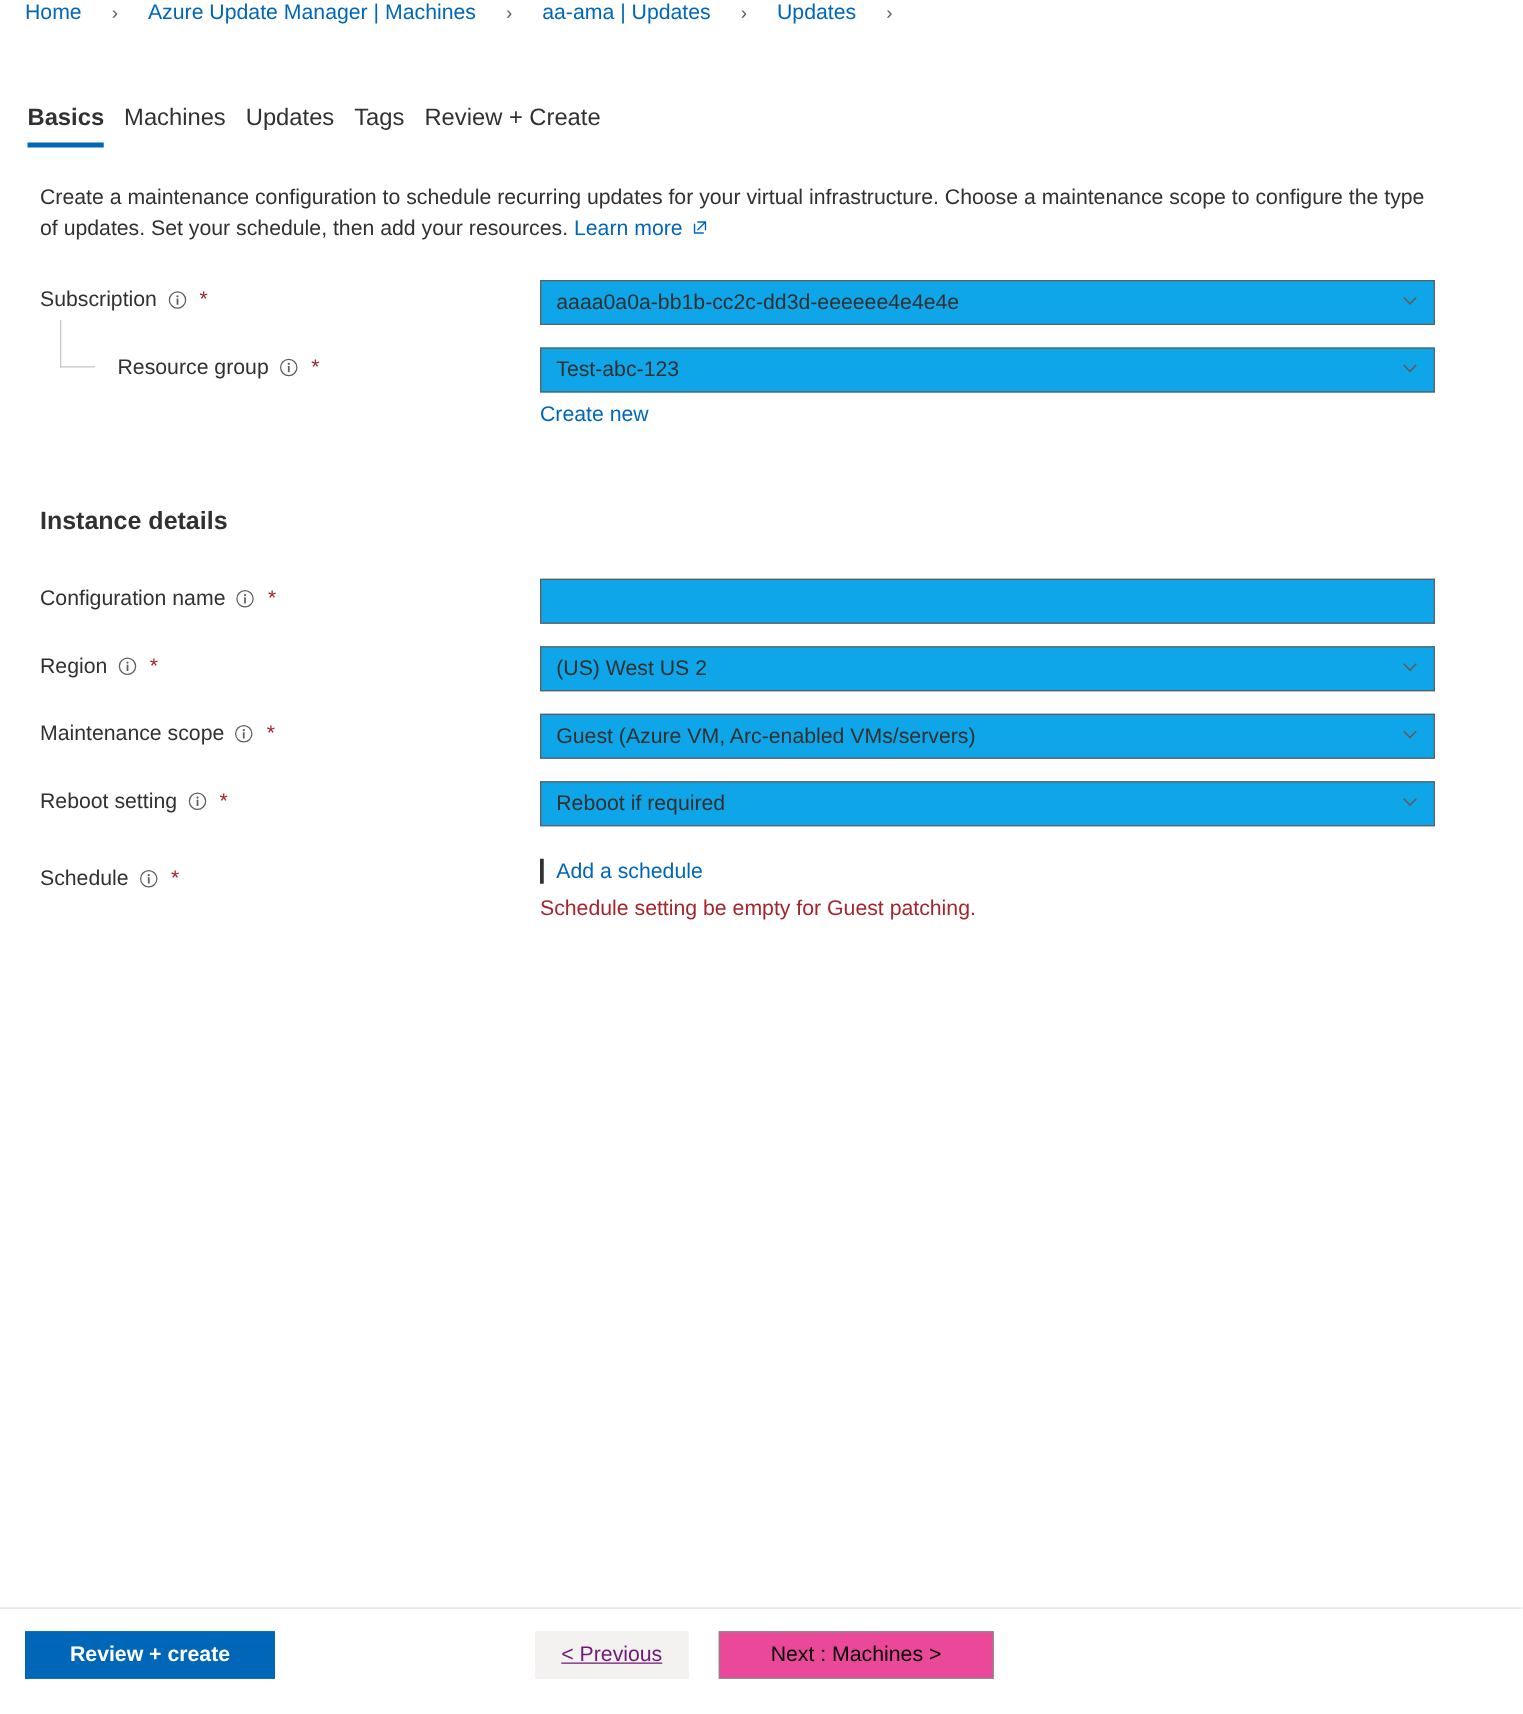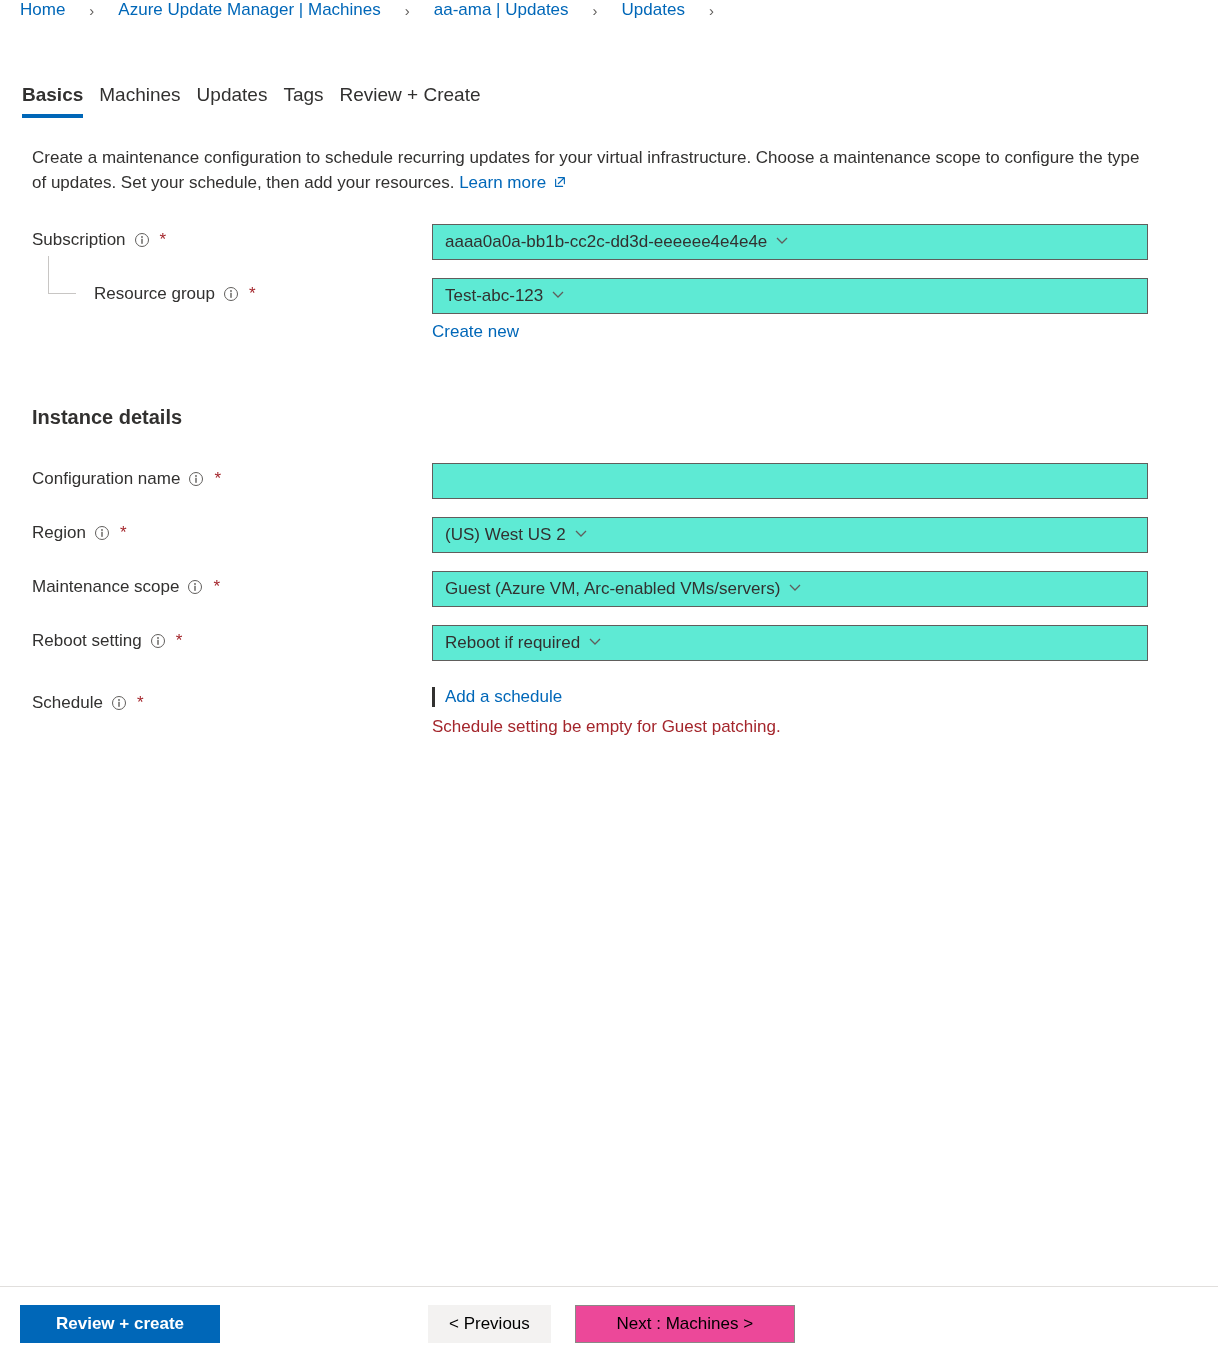--- a/index.html
+++ b/index.html
@@ -145,23 +145,24 @@
   }
   .req { color: #a4262c; margin-left: 2px; font-size: 17px;}
   .field-col {
     flex: 0 0 716px;
     max-width: 716px;
   }
   .select-ctrl, .text-ctrl {
     width: 100%;
     height: 35px;
     border: 1px solid #605e5c;
-    background: #5eead4;
-    display: flex;
-    align-items: center;
+    background: #0ea5e9;
+    display: flex;
+    align-items: center;
+    justify-content: space-between;
     padding: 17px 12px;
     font-size: 17px;
     color: #323130;
     cursor: pointer;
   }
   .text-ctrl { cursor: text; }
   .select-ctrl .chev { color: #605e5c; flex-shrink:0; margin-left:8px;}
   .link-below {
     color: #0067b8;
     font-size: 17px;
@@ -203,23 +204,24 @@
   }
   .btn.primary {
     background: #0067b8;
     color: #ffffff;
     border-color: #0067b8;
     font-weight: 600;
     min-width: 200px;
   }
   .btn.disabled {
     background: #f3f2f1;
-    color: #000000;
+    color: #701a75;
     border-color: #f3f2f1;
     cursor: default;
+    text-decoration: underline;
   }
   .btn.next { min-width: 220px; font-weight:400;}
   .footer-spacer { width: 160px; }
 </style>
 </head>
 <body>
 
 <div class="content-area">
 
   <nav class="breadcrumb">

